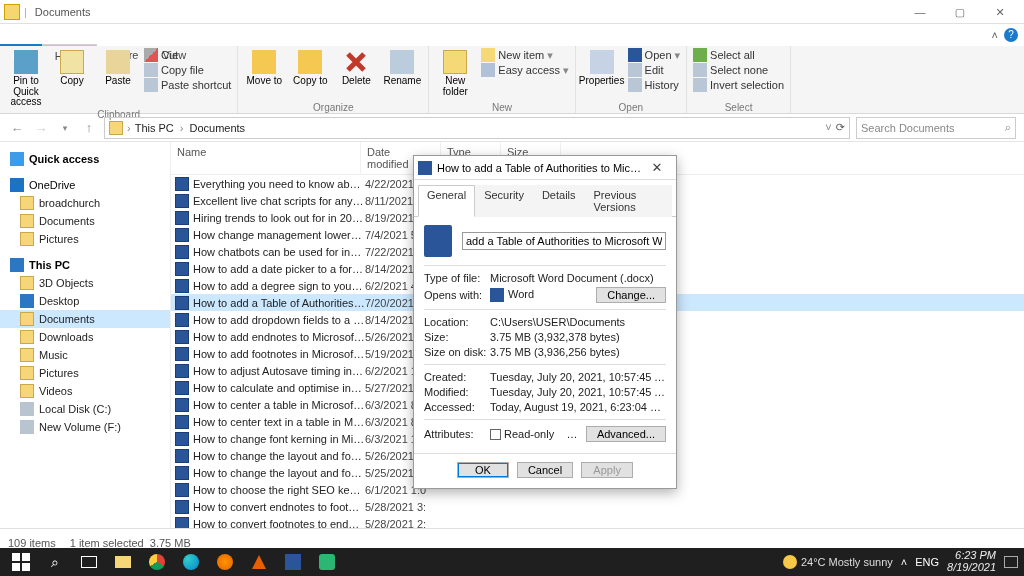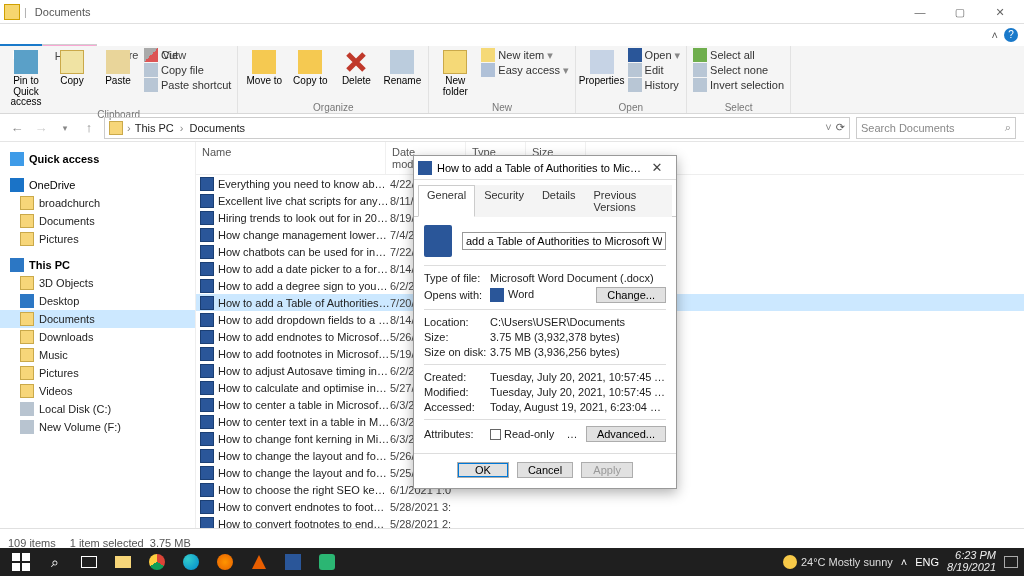--- a/index.html
+++ b/index.html
@@ -47,21 +47,21 @@
 .navbar { height: 28px; display: flex; align-items: center; border-bottom: 1px solid #e5e5e5; padding: 0 8px; gap: 6px; background:#fff; }
 .navarrow { width:18px; text-align:center; color:#888; font-size:13px; }
 .addrbox { flex: 1; height: 22px; border: 1px solid #ccc; display: flex; align-items: center; padding: 0 4px; gap: 4px; font-size: 11px; color:#222; }
 .addr-seg { display: flex; align-items: center; gap: 2px; }
 .addr-sep::after { content: "›"; color:#888; margin: 0 2px; }
 .addr-ctrl { display:flex; gap:4px; margin-left:4px; }
 .searchbox { width: 160px; height: 22px; border: 1px solid #ccc; display: flex; align-items: center; padding: 0 4px; color:#888; justify-content: space-between; }
 
 
 .main { display: flex; height: calc(576px - 24px - 22px - 68px - 28px - 20px - 28px); }
-.sidebar { width: 196px; border-right: 1px solid #eee; padding: 6px 0; overflow:hidden;}
+.sidebar { width: 171px; border-right: 1px solid #eee; padding: 6px 0; overflow:hidden;}
 .sb-item { display: flex; align-items: center; gap: 5px; padding: 2px 4px 2px 20px; color:#222;}
 .sb-item.sel { background:#cce8ff;}
 .sb-head { padding: 4px 4px 2px 10px; display:flex; align-items:center; gap:5px; }
 .sb-ic { width:14px; height:14px; display:inline-block;}
 .sb-star { background:#3e9be8;}
 .sb-od { background:#1a73c7;}
 .sb-folder { background:#f7d679; border:1px solid #caa94a;}
 .sb-pc { background:#2c77c4;}
 .sb-disk { background:#b8c4d0;}
 .sb-net { background:#2c77c4;}

